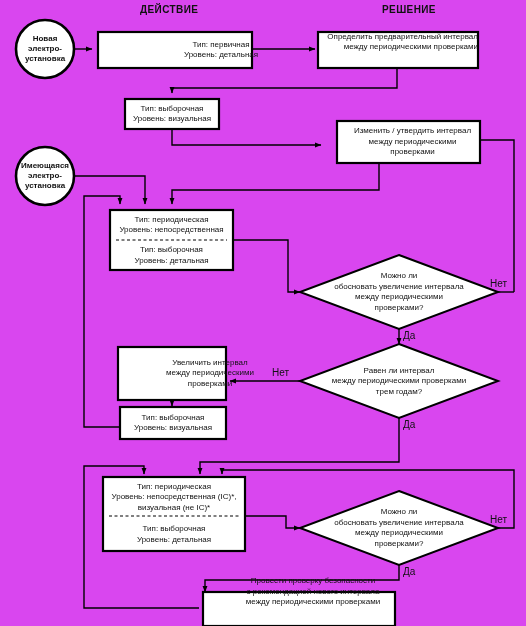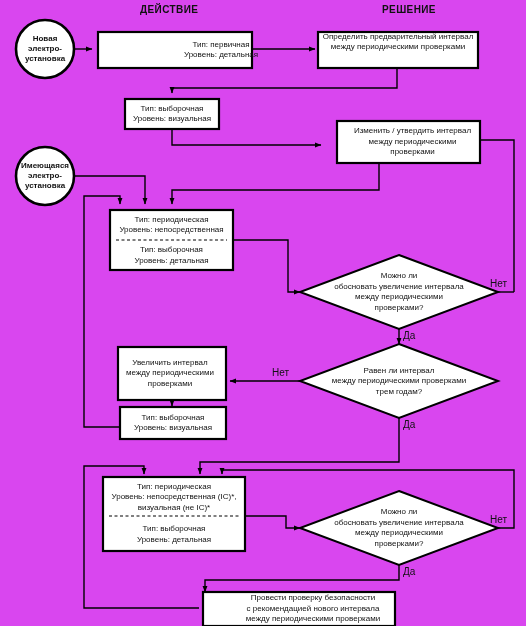--- a/index.html
+++ b/index.html
@@ -161,62 +161,62 @@
   <div class="node-text box" style="left:98px; top:32px; width:154px; height:36px;padding-left:46px;">
     <span class="ln">Тип: первичная</span>
     <span class="ln">Уровень: детальная</span>
   </div>
 
   <div class="node-text box" style="left:125px; top:99px; width:94px; height:30px;">
     <span class="ln">Тип: выборочная</span>
     <span class="ln">Уровень: визуальная</span>
   </div>
 
-  <div class="node-text box" style="left:318px; top:32px; width:160px; height:20px;">
+  <div class="node-text box" style="left:318px; top:32px; width:160px; height:20px;align-items:flex-end;">
     <span class="ln">Определить предварительный интервал</span>
     <span class="ln">между периодическими проверками</span>
   </div>
 
   <div class="node-text box" style="left:328px; top:121px; width:169px; height:42px;">
     <span class="ln">Изменить / утвердить интервал</span>
     <span class="ln">между периодическими</span>
     <span class="ln">проверками</span>
   </div>
 
   <div class="node-text box" style="left:110px; top:210px; width:123px; height:30px;">
     <span class="ln">Тип: периодическая</span>
     <span class="ln">Уровень: непосредственная</span>
   </div>
   <div class="node-text box" style="left:110px; top:241px; width:123px; height:29px;">
     <span class="ln">Тип: выборочная</span>
     <span class="ln">Уровень: детальная</span>
   </div>
 
-  <div class="node-text box" style="left:118px; top:347px; width:104px; height:53px;">
+  <div class="node-text box" style="left:118px; top:347px; width:104px; height:53px;padding-left:40px;">
     <span class="ln">Увеличить интервал</span>
     <span class="ln">между периодическими</span>
     <span class="ln">проверками</span>
   </div>
 
   <div class="node-text box" style="left:120px; top:407px; width:106px; height:32px;">
     <span class="ln">Тип: выборочная</span>
     <span class="ln">Уровень: визуальная</span>
   </div>
 
   <div class="node-text box" style="left:101px; top:479px; width:146px; height:37px;">
     <span class="ln">Тип: периодическая</span>
     <span class="ln">Уровень: непосредственная (IC)*,</span>
     <span class="ln">визуальная (не IC)*</span>
   </div>
   <div class="node-text box" style="left:103px; top:518px; width:142px; height:33px;">
     <span class="ln">Тип: выборочная</span>
     <span class="ln">Уровень: детальная</span>
   </div>
 
-  <div class="node-text box" style="left:203px; top:592px; width:220px; height:34px;">
+  <div class="node-text box" style="left:203px; top:575px; width:220px; height:34px;">
     <span class="ln">Провести проверку безопасности</span>
     <span class="ln">с рекомендацией нового интервала</span>
     <span class="ln">между периодическими проверками</span>
   </div>
 
   <div class="node-text diamond" style="left:309px; top:270px; width:180px; height:44px;">
     <span class="ln">Можно ли</span>
     <span class="ln">обосновать увеличение интервала</span>
     <span class="ln">между периодическими</span>
     <span class="ln">проверками?</span>

